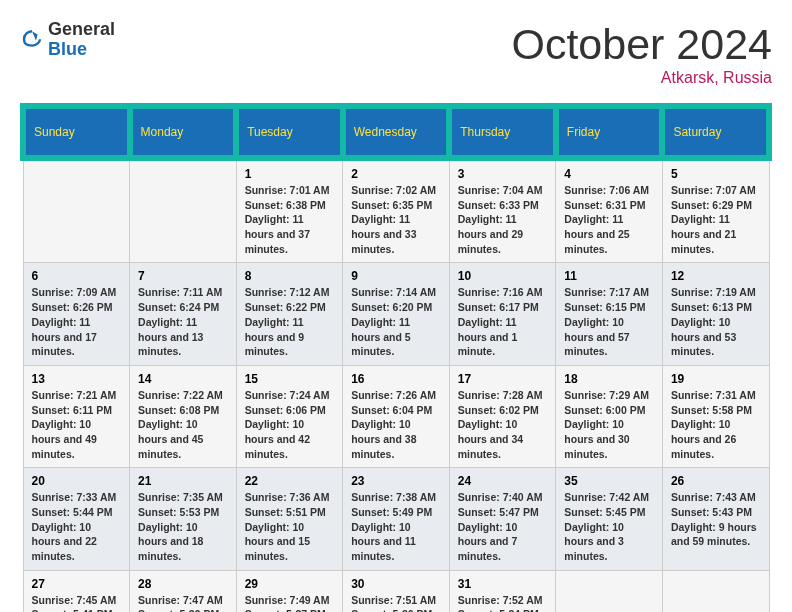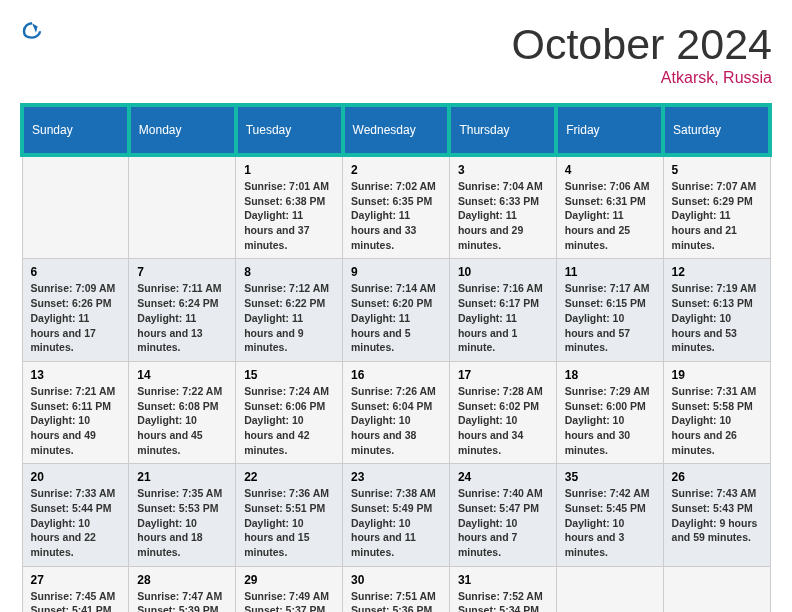--- a/index.html
+++ b/index.html
@@ -44,26 +44,26 @@
       font-size: 16px;
       color: #be185d;
     }
     .calendar {
       width: 100%;
       border-collapse: collapse;
       font-size: 11px;
     }
     .calendar thead tr th {
       background-color: #1a6eb5;
-      color: #ffffff;
+      color: #fde047;
       padding: 16px 8px;
       text-align: left;
       font-size: 12px;
       font-weight: normal;
-      border: 4px solid #14b8a6;
+      border: 6px solid #14b8a6;
     }
     .calendar tbody tr td {
       vertical-align: top;
       padding: 6px 8px;
       border: 1px solid #ccc;
       background: #fff;
       min-height: 80px;
       width: 14.28%;
     }
     .calendar tbody tr:nth-child(odd) td {
@@ -88,20 +88,26 @@
   </style>
 </head>
 <body>
 
 <div class="header">
   <div class="logo">
     <svg class="logo-icon" viewBox="0 0 30 30" xmlns="http://www.w3.org/2000/svg">
       <path d="M15 4 C10 4 5 8 5 14 C5 20 10 22 15 22 C20 22 25 18 25 14" fill="none" stroke="#1a6eb5" stroke-width="3"></path>
       <path d="M15 4 L22 8 L20 16" fill="#1a6eb5"></path>
     </svg>
+    <div>
+      <div class="logo-text">
+        <span class="logo-general">General</span><br>
+        <span class="logo-blue">Blue</span>
+      </div>
+    </div>
   </div>
   <div class="title-block">
     <div class="month-title">October 2024</div>
     <div class="location">Atkarsk, Russia</div>
   </div>
 </div>
 
 <table class="calendar">
   <thead>
     <tr>

